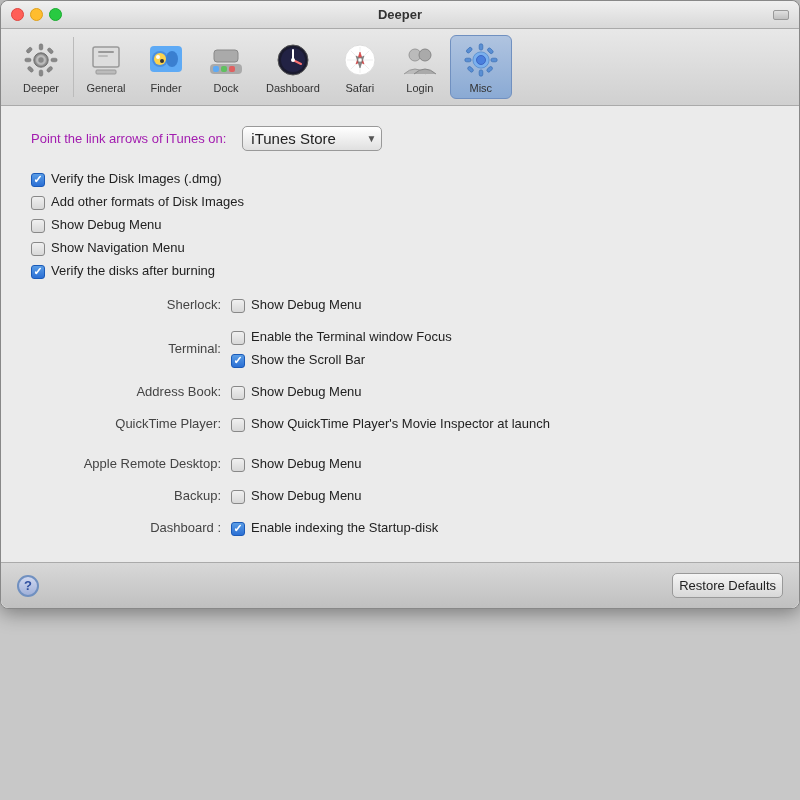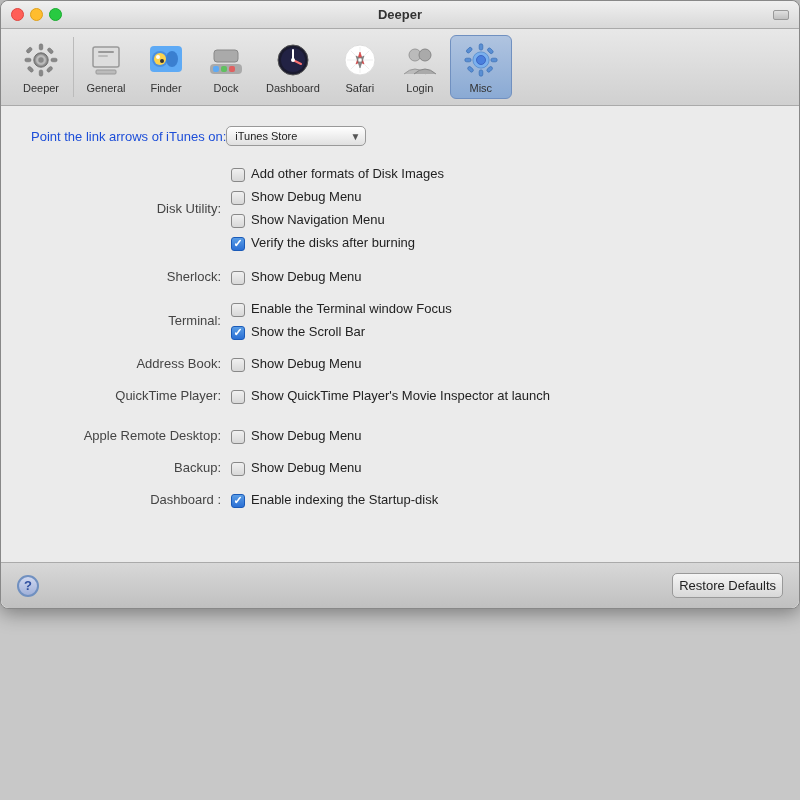--- a/index.html
+++ b/index.html
@@ -134,39 +134,39 @@
     }
 
     
     .itunes-row {
       display: flex;
       align-items: center;
       margin-bottom: 18px;
     }
 
     .itunes-label {
-      color: #1d4ed8;
-      margin-right: 0;
+      color: #a21caf;
+      margin-right: 16px;
       white-space: nowrap;
     }
 
     .select-wrapper {
       position: relative;
       display: inline-flex;
       align-items: center;
     }
 
     .select-box {
       appearance: none;
       -webkit-appearance: none;
       background: linear-gradient(to bottom, #ffffff, #e0e0e0);
       border: 1px solid #999;
       border-radius: 5px;
       padding: 3px 24px 3px 8px;
-      font-size: 11px;
+      font-size: 15px;
       color: #222;
       cursor: pointer;
       min-width: 140px;
     }
 
     .select-arrow {
       position: absolute;
       right: 6px;
       pointer-events: none;
       font-size: 10px;
@@ -423,22 +423,25 @@
       <div class="select-wrapper">
         <select class="select-box">
           <option>iTunes Store</option>
           <option>iTunes Library</option>
         </select>
         <span class="select-arrow">▼</span>
       </div>
     </div>
 
     <div class="full-row">
-      <span class="section-label">Disk Utility:</span>
-      <div class="options-col">
+      <div class="options-col">
+        <div class="option-row">
+          <div class="checkbox checked"></div>
+          <span class="option-text">Verify the Disk Images (.dmg)</span>
+        </div>
         <div class="option-row">
           <div class="checkbox"></div>
           <span class="option-text">Add other formats of Disk Images</span>
         </div>
         <div class="option-row">
           <div class="checkbox"></div>
           <span class="option-text">Show Debug Menu</span>
         </div>
         <div class="option-row">
           <div class="checkbox"></div>

